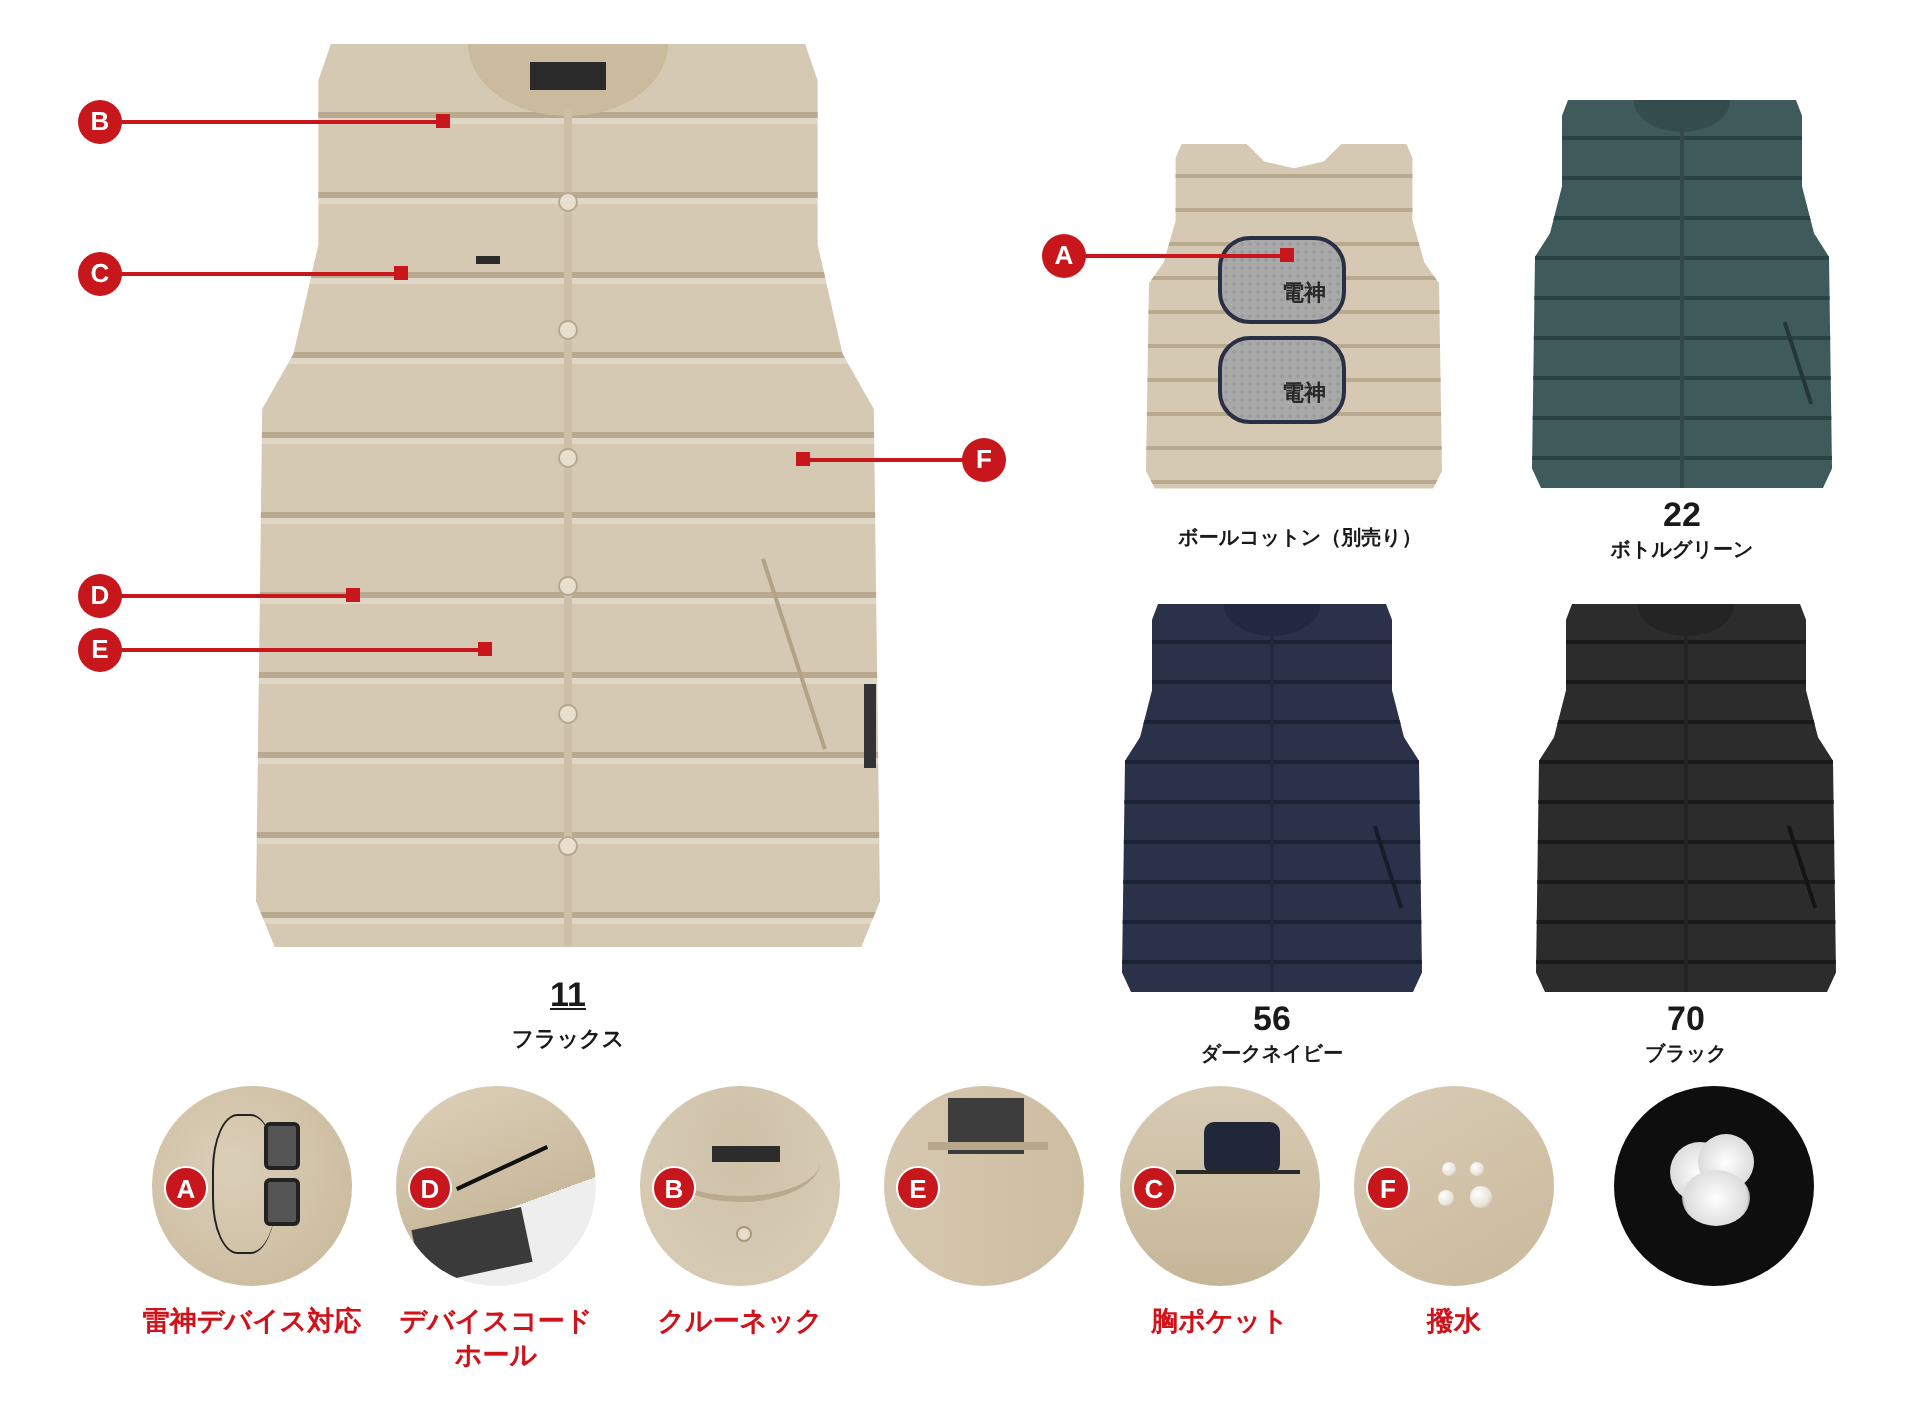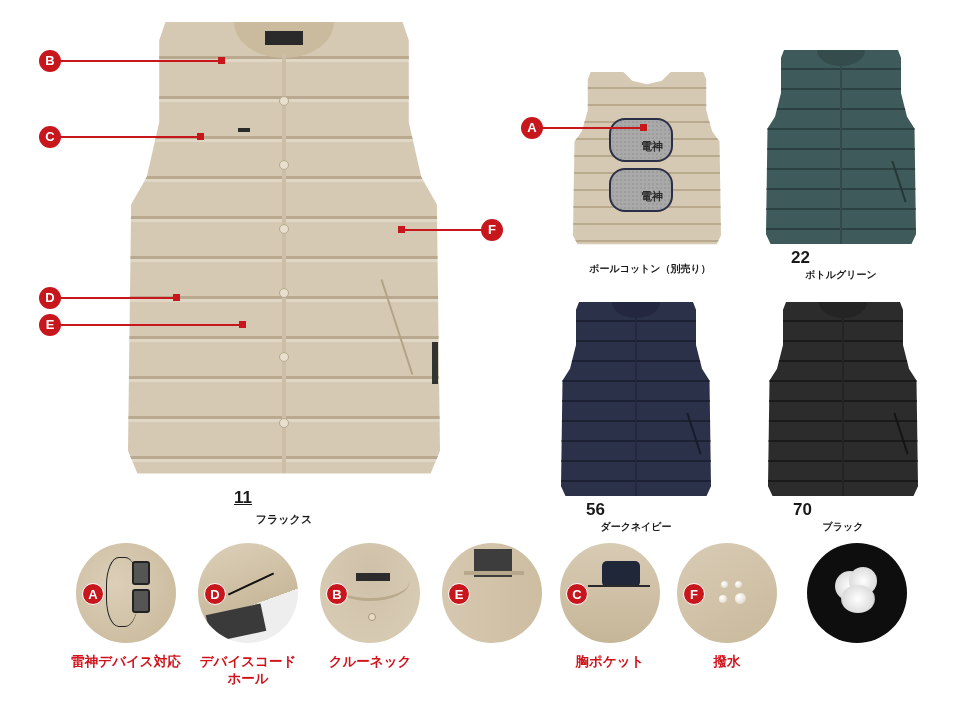--- a/index.html
+++ b/index.html
@@ -73,21 +73,21 @@
     position: absolute; width: 22px; height: 22px; border-radius: 50%;
     background: #c8161d; color: #fff; font-family: "Liberation Sans", sans-serif;
     font-weight: bold; font-size: 13px; line-height: 22px; text-align: center;
   }
   .line { position: absolute; height: 2px; background: #c8161d; }
   .dot { position: absolute; width: 7px; height: 7px; background: #c8161d; }
 
   
   .code {
     position: absolute; font-family: "Liberation Sans", sans-serif; font-weight: bold;
-    font-size: 17px; text-align: left; color: #1a1a1a; letter-spacing: 0px;
+    font-size: 17px; text-align: center; color: #1a1a1a; letter-spacing: 0px;
   }
   .cname {
     position: absolute; font-weight: bold; font-size: 10px; text-align: center; color: #1a1a1a;
   }
 
   
   .feature { position: absolute; width: 110px; text-align: center; }
   .circle {
     position: relative; width: 100px; height: 100px; border-radius: 50%; margin: 0 auto; overflow: hidden;
     background: #d4c6ae;

